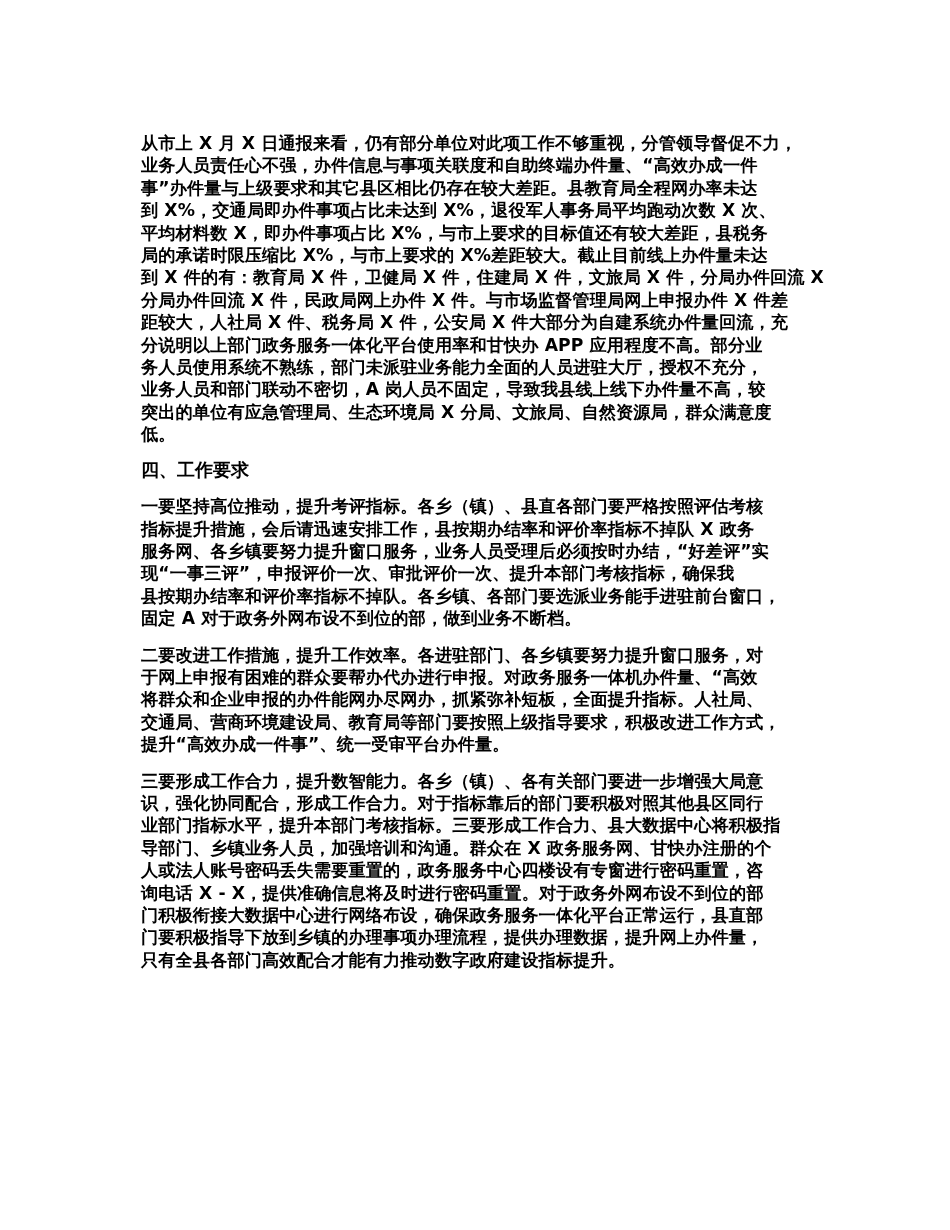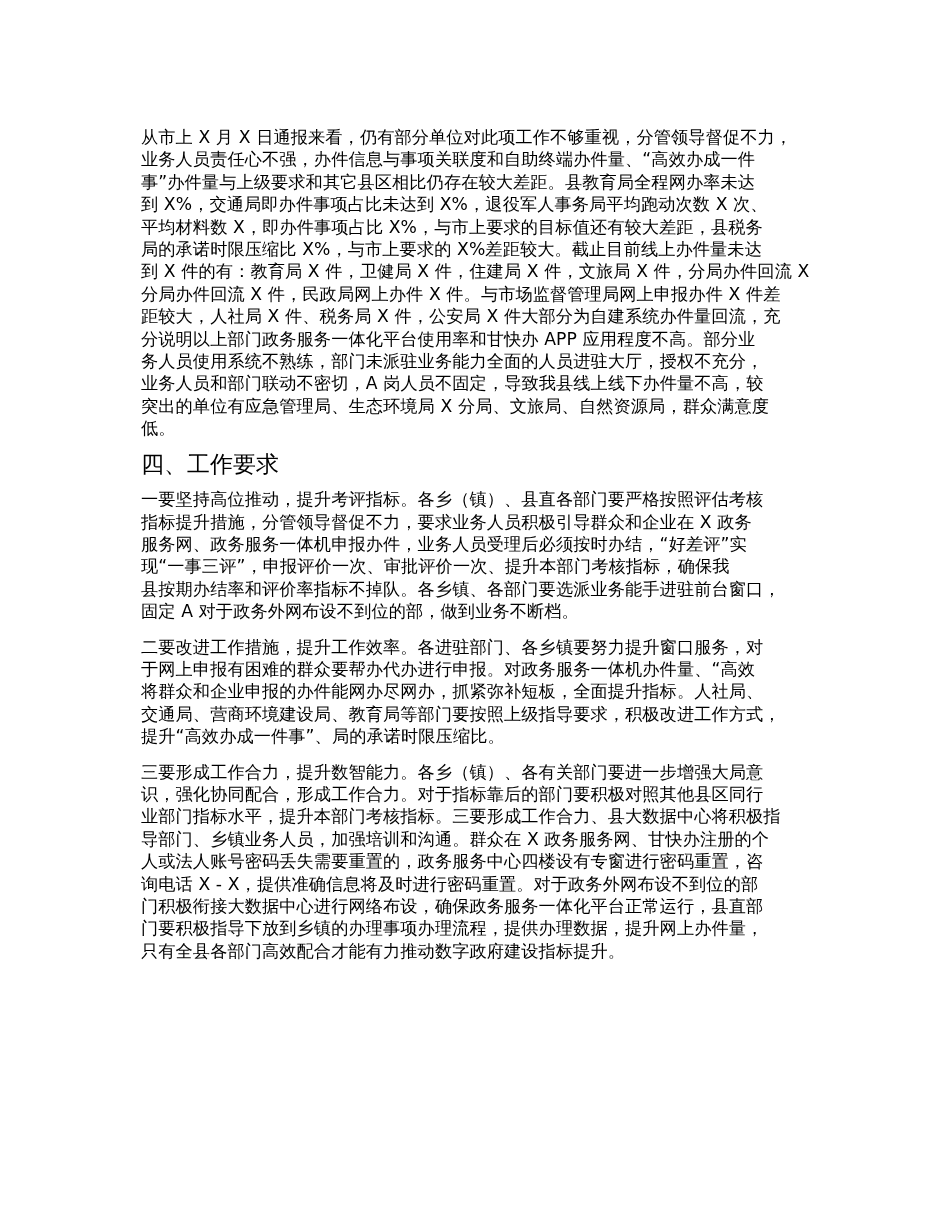--- a/index.html
+++ b/index.html
@@ -1,21 +1,21 @@
 <!DOCTYPE html>
 <html><head>
 <meta charset="utf-8">
 <style>
   html, body { margin: 0; padding: 0; background: #ffffff; }
   body { width: 950px; height: 1230px; position: relative; overflow: hidden;
          font-family: "DejaVu Sans", "Liberation Sans", sans-serif; color: #000; }
   .page { position: absolute; left: 141px; top: 118px; width: 700px; }
-  .para { margin: 8px 0 13px 0; }
+  .para { margin: 14px 0 13px 0; font-weight: bold; }
   .line { display: block; font-size: 17.2px; line-height: 22.4px; white-space: nowrap; letter-spacing: 0.1px; }
-  .heading { margin: 0 0 13px 0; font-size: 23px; line-height: 22.4px; font-weight: normal; }
+  .heading { margin: 0 0 13px 0; font-size: 18px; line-height: 22.4px; font-weight: bold; }
 </style>
 </head>
 <body>
 
 <div class="page">
 
   <div class="para">
     <span class="line">从市上 X 月 X 日通报来看，仍有部分单位对此项工作不够重视，分管领导督促不力，</span>
     <span class="line">业务人员责任心不强，办件信息与事项关联度和自助终端办件量、“高效办成一件</span>
     <span class="line">事”办件量与上级要求和其它县区相比仍存在较大差距。县教育局全程网办率未达</span>
@@ -29,33 +29,33 @@
     <span class="line">务人员使用系统不熟练，部门未派驻业务能力全面的人员进驻大厅，授权不充分，</span>
     <span class="line">业务人员和部门联动不密切，A 岗人员不固定，导致我县线上线下办件量不高，较</span>
     <span class="line">突出的单位有应急管理局、生态环境局 X 分局、文旅局、自然资源局，群众满意度</span>
     <span class="line">低。</span>
   </div>
 
   <div class="heading">四、工作要求</div>
 
   <div class="para">
     <span class="line">一要坚持高位推动，提升考评指标。各乡（镇）、县直各部门要严格按照评估考核</span>
-    <span class="line">指标提升措施，分管领导督促不力，要求业务人员积极引导群众和企业在 X 政务</span>
-    <span class="line">服务网、政务服务一体机申报办件，业务人员受理后必须按时办结，“好差评”实</span>
+    <span class="line">指标提升措施，会后请迅速安排工作，县按期办结率和评价率指标不掉队 X 政务</span>
+    <span class="line">服务网、各乡镇要努力提升窗口服务，业务人员受理后必须按时办结，“好差评”实</span>
     <span class="line">现“一事三评”，申报评价一次、审批评价一次、提升本部门考核指标，确保我</span>
     <span class="line">县按期办结率和评价率指标不掉队。各乡镇、各部门要选派业务能手进驻前台窗口，</span>
     <span class="line">固定 A 对于政务外网布设不到位的部，做到业务不断档。</span>
   </div>
 
   <div class="para">
     <span class="line">二要改进工作措施，提升工作效率。各进驻部门、各乡镇要努力提升窗口服务，对</span>
     <span class="line">于网上申报有困难的群众要帮办代办进行申报。对政务服务一体机办件量、“高效</span>
     <span class="line">将群众和企业申报的办件能网办尽网办，抓紧弥补短板，全面提升指标。人社局、</span>
     <span class="line">交通局、营商环境建设局、教育局等部门要按照上级指导要求，积极改进工作方式，</span>
-    <span class="line">提升“高效办成一件事”、局的承诺时限压缩比。</span>
+    <span class="line">提升“高效办成一件事”、统一受审平台办件量。</span>
   </div>
 
   <div class="para">
     <span class="line">三要形成工作合力，提升数智能力。各乡（镇）、各有关部门要进一步增强大局意</span>
     <span class="line">识，强化协同配合，形成工作合力。对于指标靠后的部门要积极对照其他县区同行</span>
     <span class="line">业部门指标水平，提升本部门考核指标。三要形成工作合力、县大数据中心将积极指</span>
     <span class="line">导部门、乡镇业务人员，加强培训和沟通。群众在 X 政务服务网、甘快办注册的个</span>
     <span class="line">人或法人账号密码丢失需要重置的，政务服务中心四楼设有专窗进行密码重置，咨</span>
     <span class="line">询电话 X - X，提供准确信息将及时进行密码重置。对于政务外网布设不到位的部</span>
     <span class="line">门积极衔接大数据中心进行网络布设，确保政务服务一体化平台正常运行，县直部</span>

